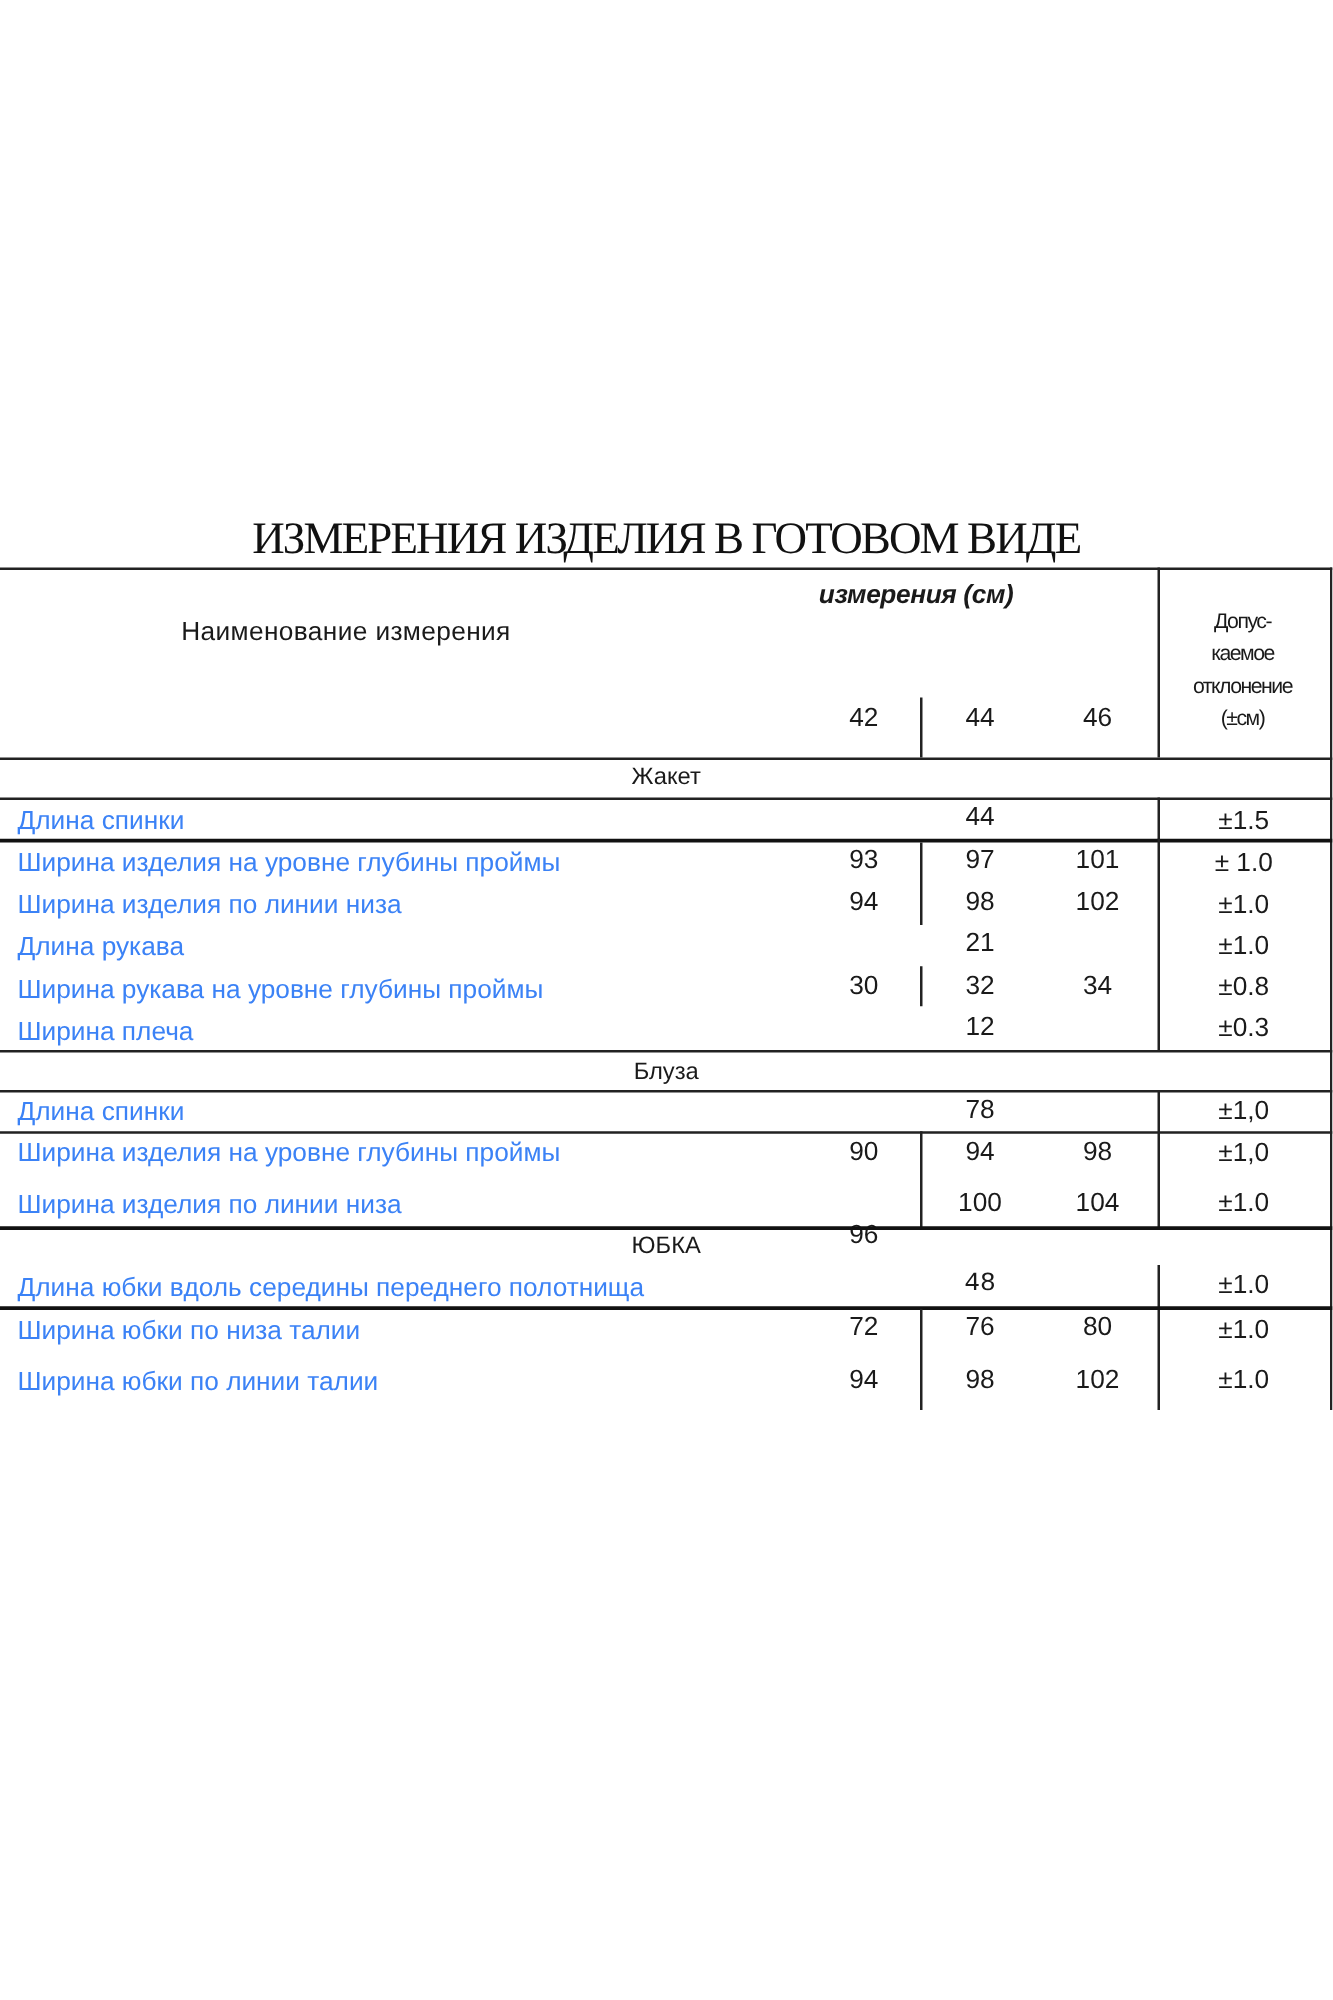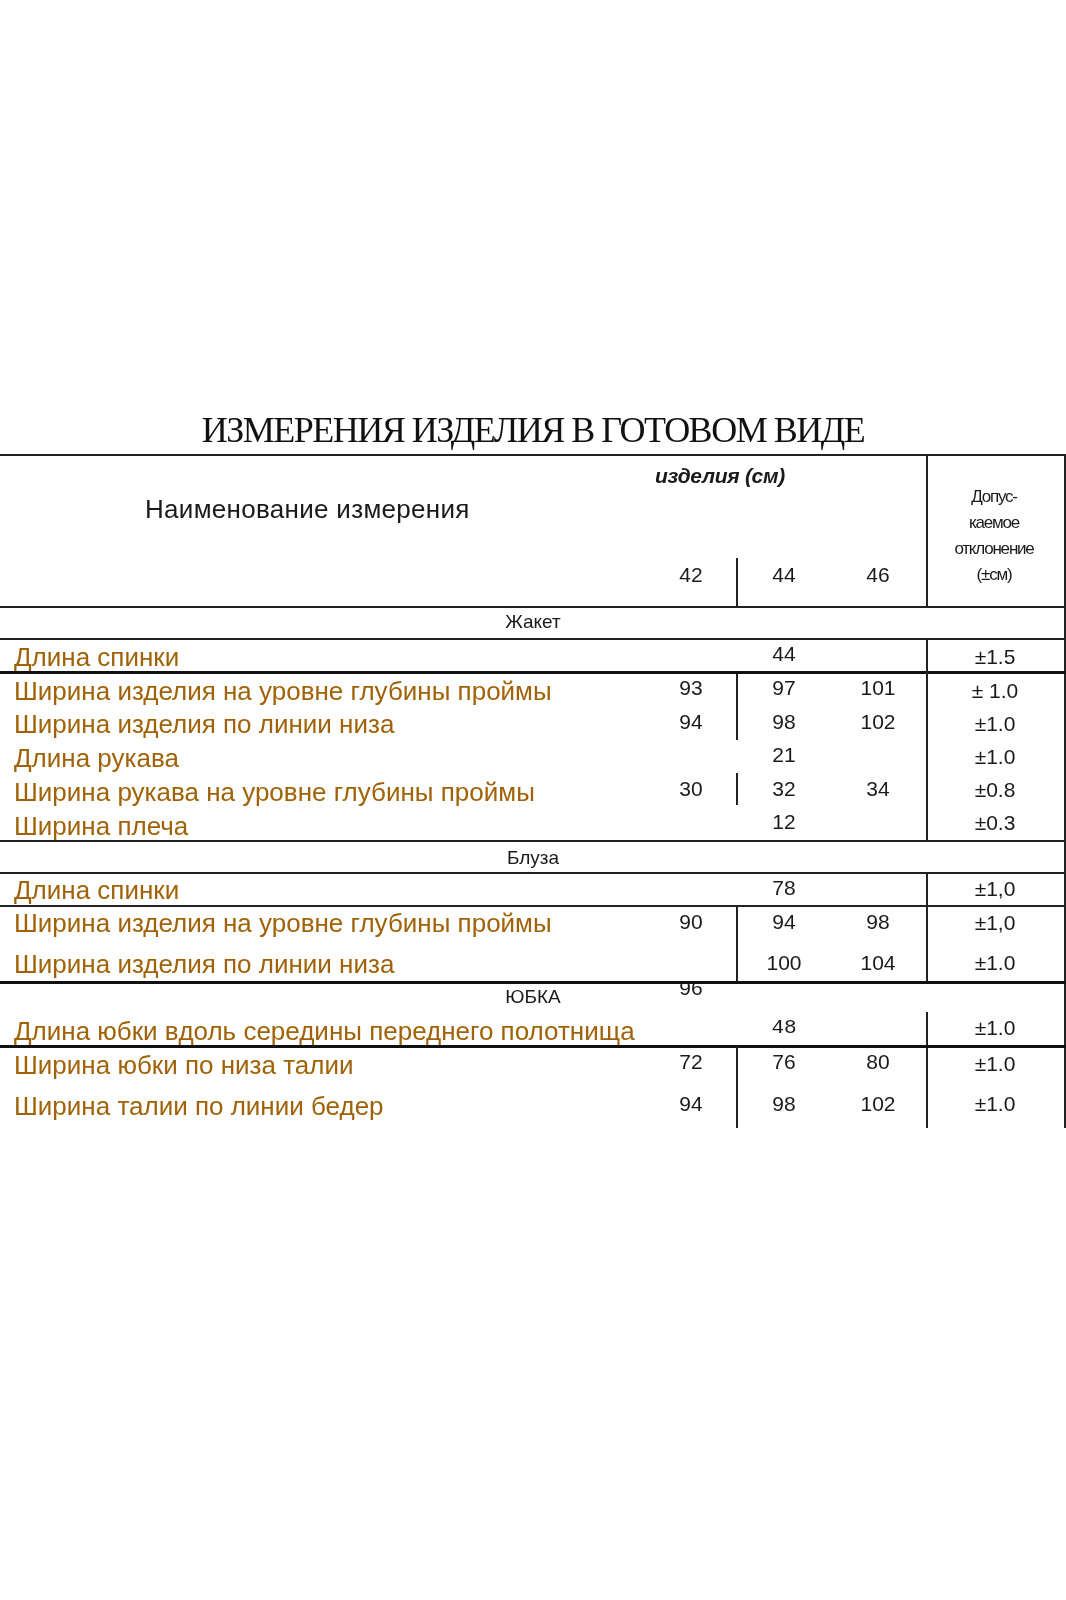--- a/index.html
+++ b/index.html
@@ -4,43 +4,43 @@
 <style>
   html, body { margin: 0; padding: 0; background: #ffffff; }
   body { width: 1066px; height: 1600px; position: relative; overflow: hidden;
          font-family: "Liberation Sans", sans-serif; color: #1a1a1a; }
   .title { position: absolute; left: 0; width: 1066px; top: 412px; text-align: center;
            font-family: "Liberation Serif", serif; font-size: 36px; letter-spacing: -1.5px;
            color: #111; line-height: 36px; }
   .hline { position: absolute; background: #222; height: 2px; }
   .hline.thick { height: 3px; background: #111; }
   .vline { position: absolute; background: #222; width: 2px; }
-  .txt { position: absolute; font-size: 26px; line-height: 24px; white-space: nowrap; color: #a16207; }
+  .txt { position: absolute; font-size: 21px; line-height: 24px; white-space: nowrap; color: #3b82f6; }
   .num { position: absolute; font-size: 21px; line-height: 24px; text-align: center; width: 70px; color: #1a1a1a; }
   .tol { position: absolute; font-size: 21px; line-height: 24px; text-align: center; width: 130px; left: 930px; color: #1a1a1a; }
   .sect { position: absolute; font-size: 19px; line-height: 24px; left: 0; width: 1066px; text-align: center; color: #1a1a1a; }
-  .hdr-name { position: absolute; left: 145px; top: 494px; font-size: 26px; letter-spacing: 0.3px; }
+  .hdr-name { position: absolute; left: 145px; top: 494px; font-size: 21px; letter-spacing: 0.3px; }
   .hdr-val { position: absolute; left: 655px; top: 460px; font-size: 21px; font-style: italic; font-weight: bold; line-height: 31px; letter-spacing: -0.3px; }
   .hdr-tol { position: absolute; left: 928px; top: 484px; width: 132px; text-align: center; font-size: 17px; line-height: 26px; letter-spacing: -1.2px; }
 </style>
 </head>
 <body>
 
 <div>
 
   <div class="title">ИЗМЕРЕНИЯ ИЗДЕЛИЯ В ГОТОВОМ ВИДЕ</div>
 
   <div class="hline" style="left:0;width:1066px;top:454px;"></div>
   <div class="vline" style="left:926px;top:454px;height:152px;"></div>
   <div class="vline" style="left:1064px;top:454px;height:674px;"></div>
   <div class="vline" style="left:736px;top:558px;height:48px;"></div>
 
   <div class="hdr-name">Наименование измерения</div>
   <div class="hdr-val">
-    <div>изделия (см)</div>
+    <div>измерения (см)</div>
   </div>
   <div class="num" style="left:656px;top:563px;">42</div>
   <div class="num" style="left:749px;top:563px;">44</div>
   <div class="num" style="left:843px;top:563px;">46</div>
   <div class="hdr-tol">
     <div>Допус-</div>
     <div>каемое</div>
     <div>отклонение</div>
     <div>(±см)</div>
   </div>
@@ -135,20 +135,20 @@
   <div class="vline" style="left:736px;top:1047px;height:81px;"></div>
 
   <div>
     <div class="txt" style="left:14px;top:1053px;">Ширина юбки по низа талии</div>
     <div class="num" style="left:656px;top:1050px;">72</div>
     <div class="num" style="left:749px;top:1050px;">76</div>
     <div class="num" style="left:843px;top:1050px;">80</div>
     <div class="tol" style="top:1052px;">±1.0</div>
   </div>
   <div>
-    <div class="txt" style="left:14px;top:1094px;">Ширина талии по линии бедер</div>
+    <div class="txt" style="left:14px;top:1094px;">Ширина юбки по линии талии</div>
     <div class="num" style="left:656px;top:1092px;">94</div>
     <div class="num" style="left:749px;top:1092px;">98</div>
     <div class="num" style="left:843px;top:1092px;">102</div>
     <div class="tol" style="top:1092px;">±1.0</div>
   </div>
 
 </div>
 
 </body></html>

